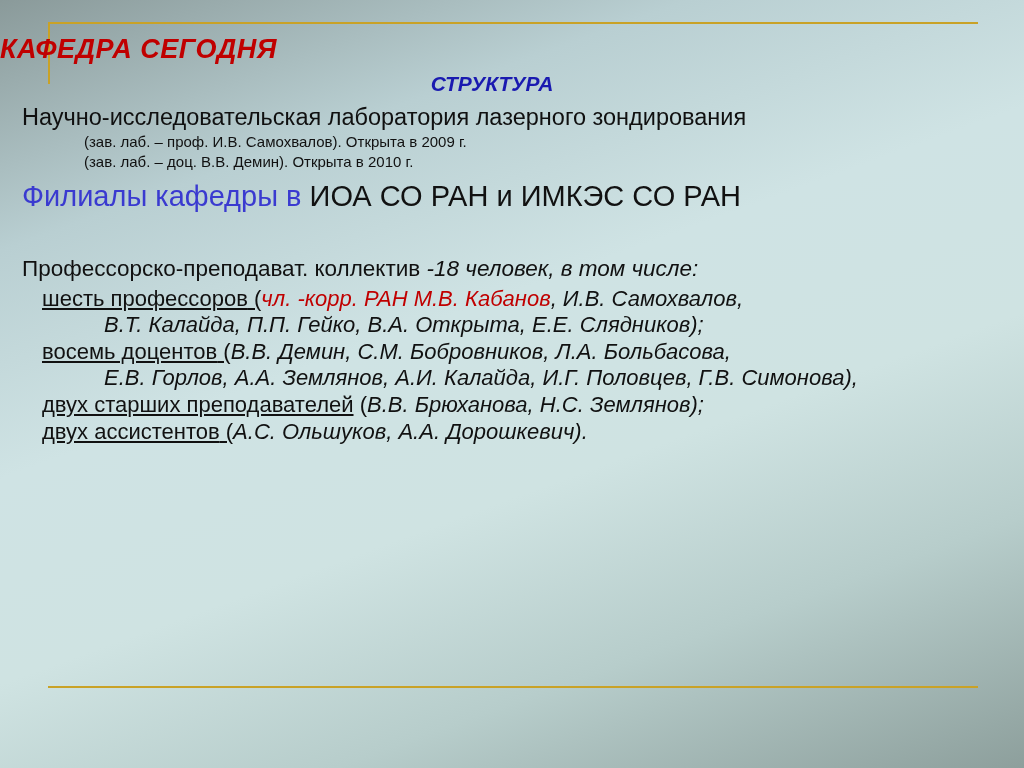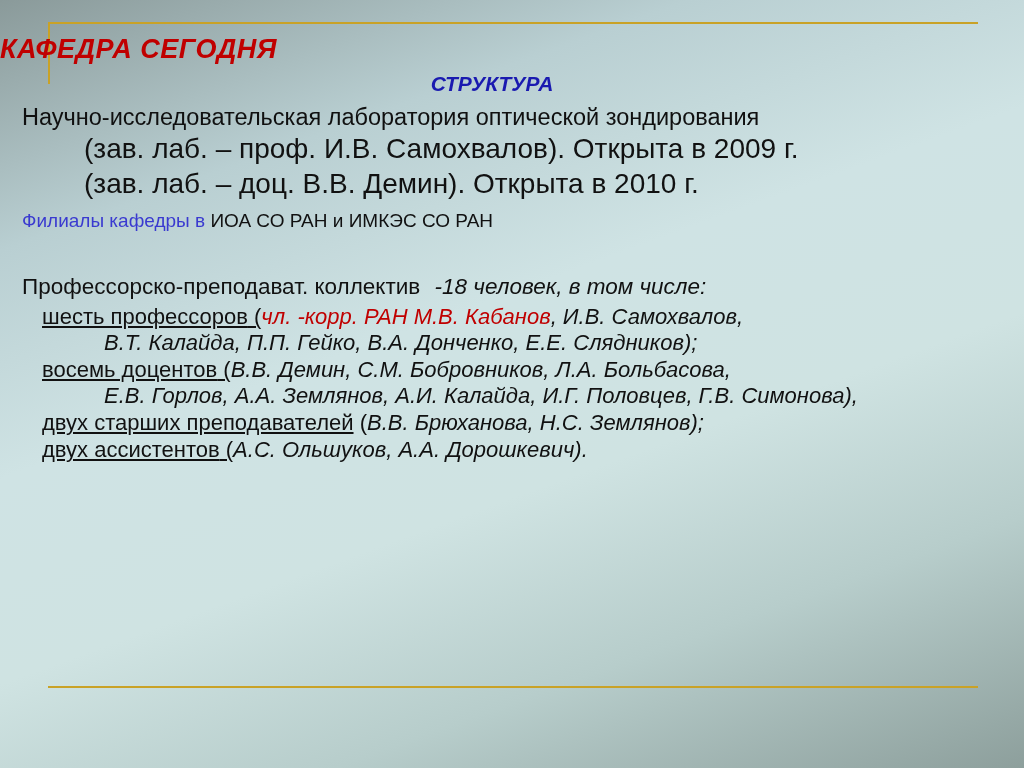--- a/index.html
+++ b/index.html
@@ -81,45 +81,44 @@
     font-size: 23.5px;
     line-height: 1.16;
     margin: 0 0 2px 0;
   }
   .lab-head {
     font-size: 23.5px;
     color: #101010;
   }
   .indent {
     padding-left: 62px;
-    font-size: 28px;
+    font-size: 15px;
   }
   .branches {
     margin-top: 10px;
-    font-size: 19px;
+    font-size: 29px;
   }
   .branch-label {
     color: #3a3ad0;
   }
   .branch-rest {
     color: #111111;
   }
 
   .gap {
     height: 40px;
   }
 
   .staff-head {
     font-size: 22.5px;
     color: #111;
     margin-bottom: 4px;
   }
   .staff-head i {
     font-style: italic;
-    margin-left: 8px;
   }
   .entry {
     font-size: 22px;
     color: #111;
     margin-bottom: 1px;
     margin-left: 20px;
   }
   .u {
     text-decoration: underline;
   }
@@ -144,39 +143,39 @@
 
   <div class="rule-top"></div>
   <div class="rule-left"></div>
   <div class="rule-bottom"></div>
 
   <div class="title">КАФЕДРА СЕГОДНЯ</div>
   <div class="subtitle">СТРУКТУРА</div>
 
   <div class="body">
 
-    <div class="line lab-head">Научно-исследовательская лаборатория оптической зондирования</div>
+    <div class="line lab-head">Научно-исследовательская лаборатория лазерного зондирования</div>
     <div class="line indent">(зав. лаб. – проф. И.В. Самохвалов).  Открыта в 2009 г.</div>
 
     <div class="line indent">(зав. лаб. – доц. В.В. Демин). Открыта в 2010 г.</div>
 
     <div class="line branches">
       <span class="branch-label">Филиалы кафедры в</span>
       <span class="branch-rest">ИОА СО РАН и ИМКЭС СО РАН</span>
     </div>
 
     <div class="gap"></div>
 
     <div class="staff-head">
       <span>Профессорско-преподават. коллектив </span><i>-18 человек, в том числе:</i>
     </div>
 
     <div class="entry">
       <span class="u">шесть профессоров</span><span class="u"> (</span><span class="red">чл. -корр. РАН  М.В. Кабанов</span><span class="it">, И.В. Самохвалов,</span>
-      <div class="cont">В.Т.  Калайда, П.П. Гейко, В.А. Донченко,         Е.Е. Слядников);</div>
+      <div class="cont">В.Т.  Калайда, П.П. Гейко, В.А. Открыта,         Е.Е. Слядников);</div>
     </div>
 
     <div class="entry">
       <span class="u">восемь доцентов</span><span class="u"> (</span><span class="it">В.В. Демин, С.М. Бобровников, Л.А. Больбасова,</span>
       <div class="cont">Е.В. Горлов, А.А. Землянов, А.И. Калайда, И.Г. Половцев, Г.В. Симонова),</div>
     </div>
 
     <div class="entry">
       <span class="u">двух старших преподавателей</span><span> (</span><span class="it">В.В. Брюханова, Н.С. Землянов);</span>
     </div>

